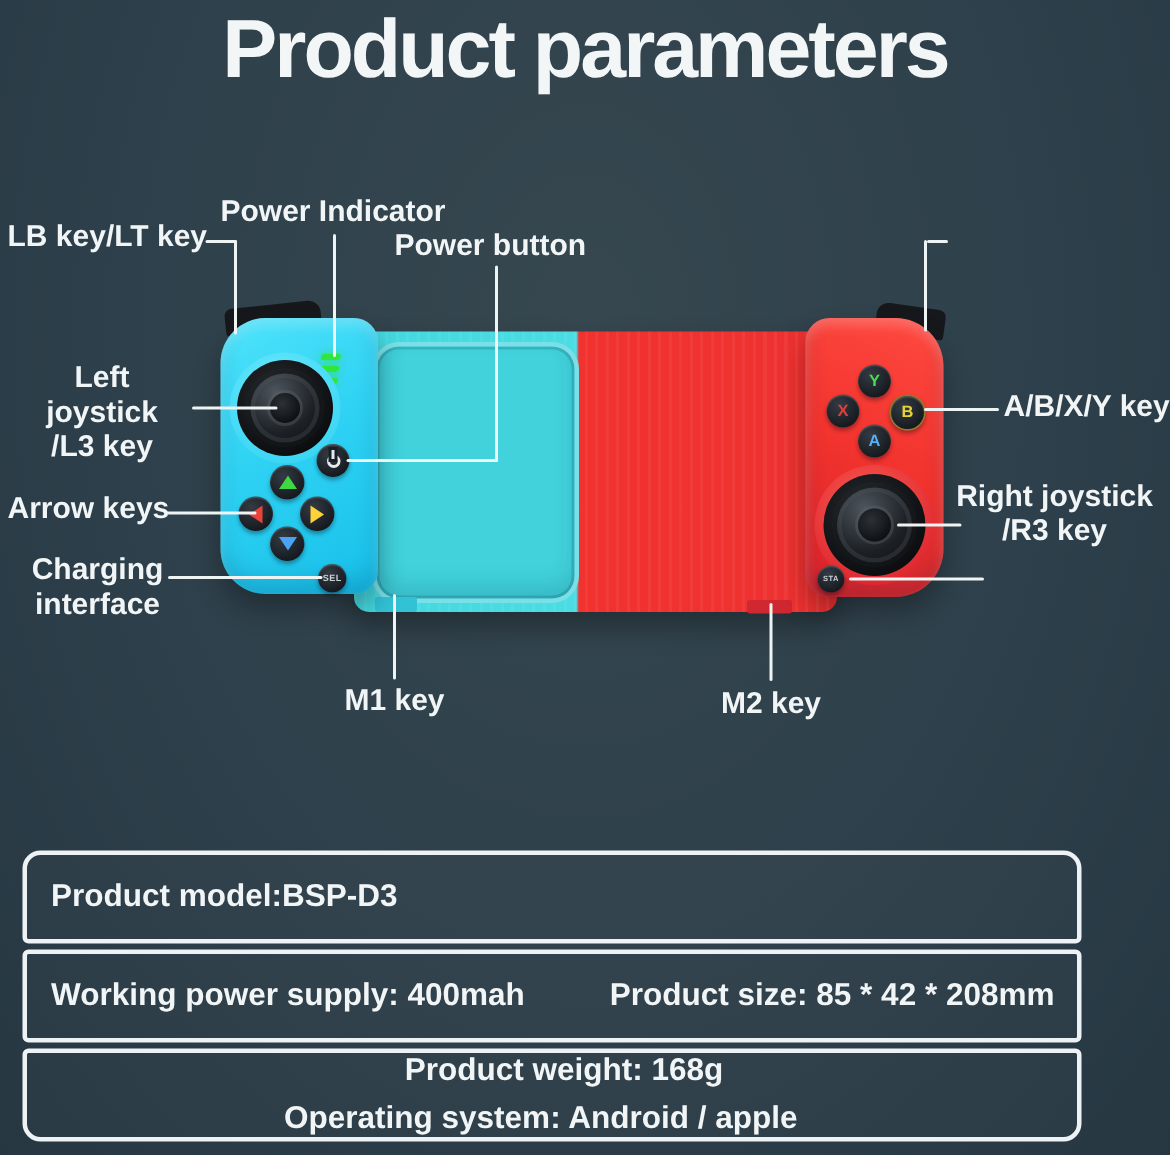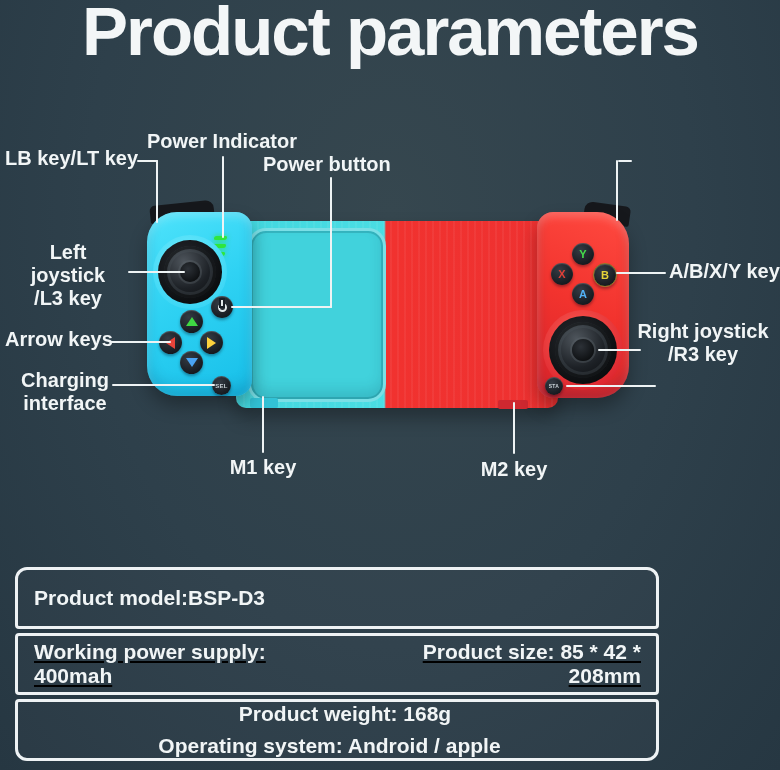--- a/index.html
+++ b/index.html
@@ -3,21 +3,21 @@
 <meta charset="utf-8">
 <style>
   html,body{margin:0;padding:0;}
   body{width:780px;height:770px;overflow:hidden;
        font-family:"Liberation Sans",sans-serif;
        background:radial-gradient(ellipse at 50% 28%, #36474f 0%, #2e404b 55%, #263742 100%);}
   .stage{position:relative;width:780px;height:770px;}
 
   
   .title{position:absolute;left:0;top:0;width:780px;margin:0;text-align:center;
-         font-size:69px;line-height:64px;font-weight:bold;letter-spacing:-2px;color:#f3f6f7;}
+         font-size:55px;line-height:64px;font-weight:bold;letter-spacing:-2px;color:#f3f6f7;}
 
   
   .lbl{position:absolute;color:#f1f5f6;font-size:20px;font-weight:bold;line-height:23px;white-space:nowrap;}
   .lbl.center{text-align:center;white-space:normal;}
   .cline{position:absolute;background:#eef3f4;border-radius:1px;}
 
   
   .controller{position:absolute;inset:0;}
   .shoulder{position:absolute;background:#16181c;border-radius:5px 8px 2px 2px;}
   .backplate{position:absolute;left:236px;top:221px;width:322px;height:187px;border-radius:10px;
@@ -61,26 +61,26 @@
   .tri-down{border-left:6px solid transparent;border-right:6px solid transparent;border-top:9px solid #4aa3f2;}
   .tri-left{border-top:6px solid transparent;border-bottom:6px solid transparent;border-right:9px solid #e8443a;}
   .tri-right{border-top:6px solid transparent;border-bottom:6px solid transparent;border-left:9px solid #ffd23c;}
 
   .power-glyph{position:relative;width:11px;height:11px;}
   .power-glyph::before{content:'';position:absolute;inset:1px;border:2px solid #e3eaec;border-radius:50%;}
   .power-glyph::after{content:'';position:absolute;left:50%;top:-2px;width:2px;height:6px;background:#e3eaec;
        transform:translateX(-50%);box-shadow:0 0 0 2px #181f27;}
 
   
-  .spec-table{position:absolute;left:15px;top:567px;width:644px;}
+  .spec-table{position:absolute;left:15px;top:567px;width:706px;}
   .spec-row{box-sizing:border-box;height:62px;margin-bottom:4px;border:3px solid #eef2f4;
             display:flex;align-items:center;justify-content:space-between;
             background:rgba(255,255,255,.02);}
   .spec-row.first{border-radius:12px 12px 4px 4px;}
-  .spec-row.mid{border-radius:4px;text-decoration:underline;}
+  .spec-row.mid{border-radius:4px;}
   .spec-row.last{border-radius:4px 4px 12px 12px;margin-bottom:0;flex-direction:column;}
   .spec-cell{color:#f1f5f6;font-size:21px;font-weight:bold;}
   .spec-cell.l{padding-left:16px;}
   .spec-cell.r{padding-right:15px;text-align:right;}
 </style>
 </head>
 <body>
 
 <div class="stage">
 

